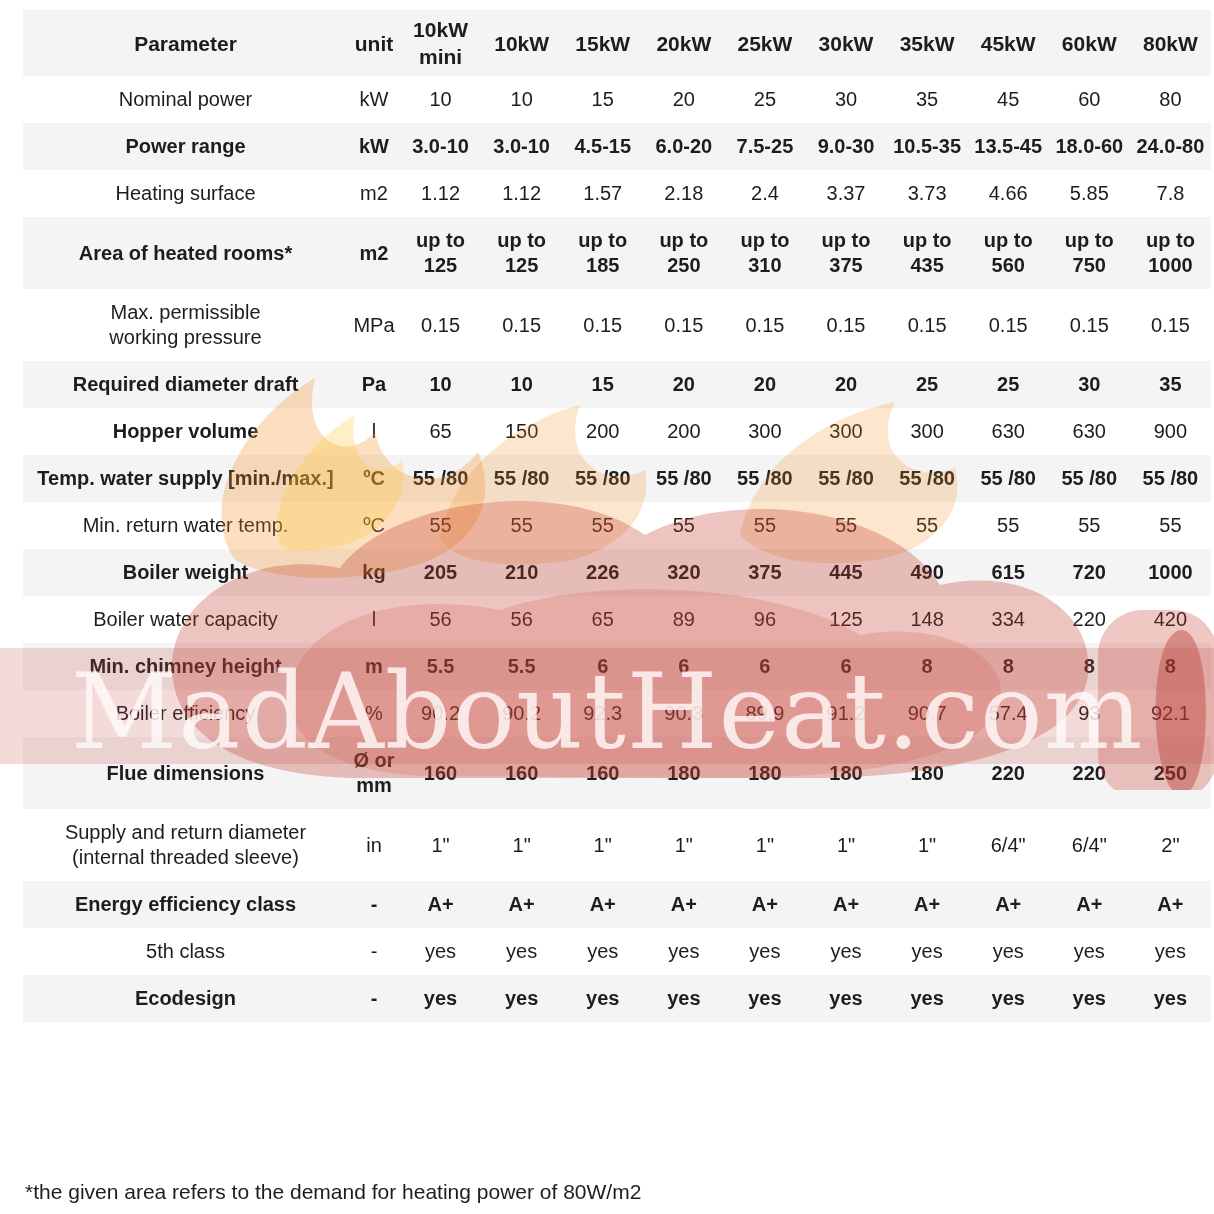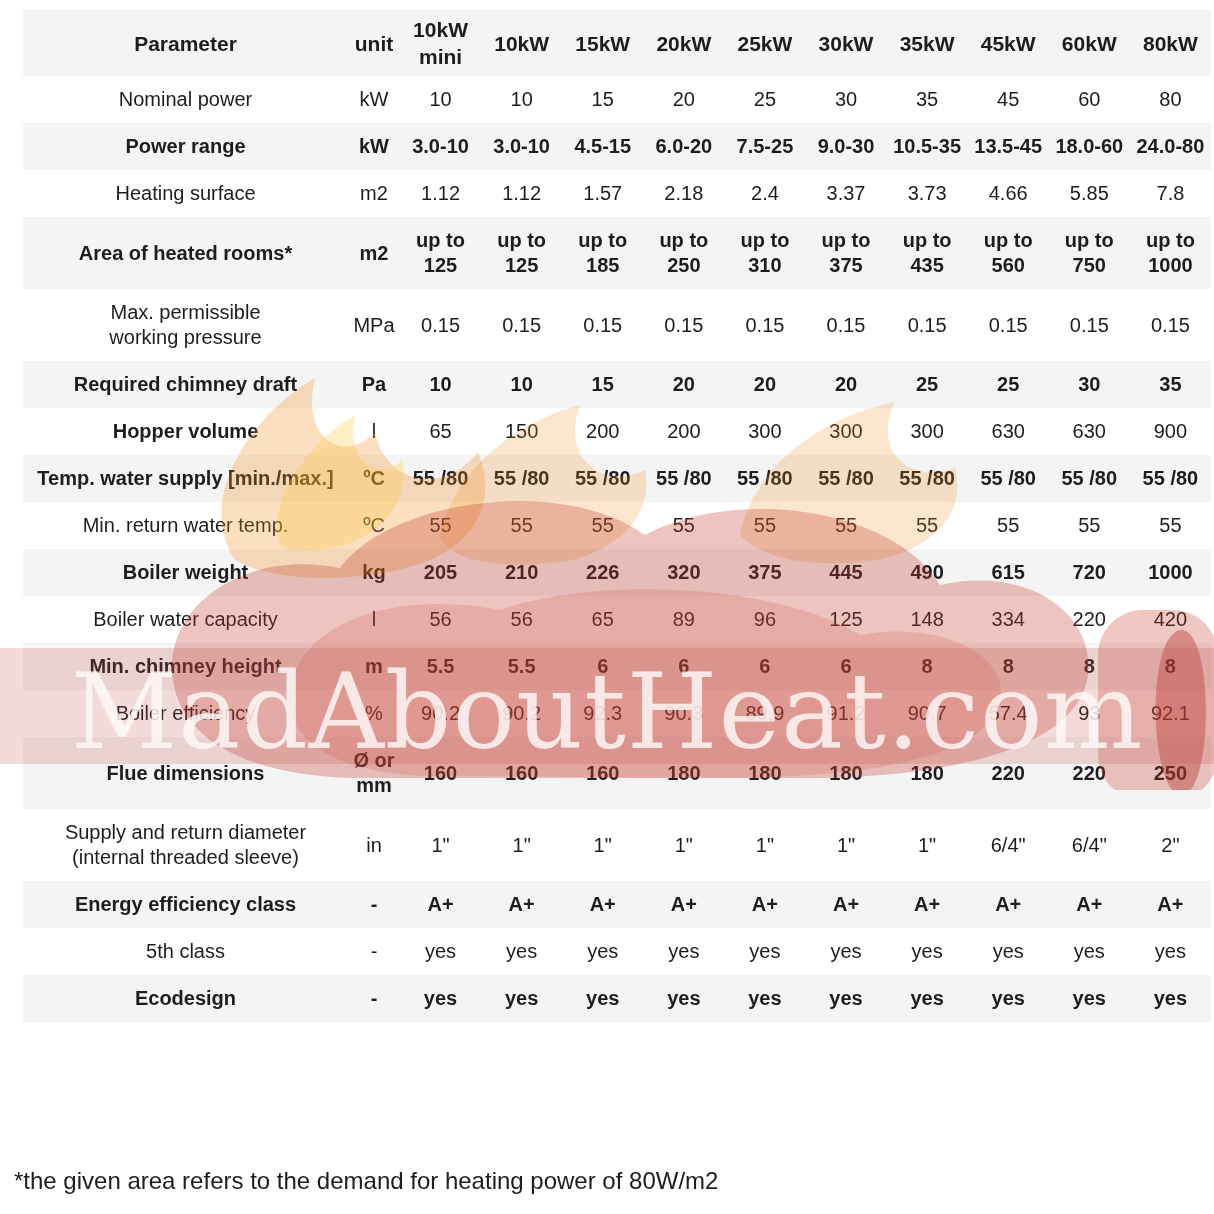--- a/index.html
+++ b/index.html
@@ -40,22 +40,22 @@
     background:var(--band,rgba(196,77,72,0.20));
     display:flex;align-items:flex-end;justify-content:center;
   }
   .wm-text{
     font-family:"DejaVu Serif",serif;
     font-size:104px;line-height:104px;
     color:rgba(255,250,249,0.82);
     letter-spacing:1px;white-space:nowrap;
   }
   .footnote{
-    position:absolute;left:14px;top:1168px;margin:0;
-    font-size:24px;line-height:26px;font-weight:400;
+    position:absolute;left:14px;top:1168px;margin:11px;
+    font-size:21px;line-height:26px;font-weight:400;
   }
 </style>
 </head>
 <body style="--shaded: #f4f4f4; --text: #1d1d1f; --band: rgba(196,77,72,0.20);">
 
 <table class="spec">
   <colgroup>
     <col class="param-col">
       <col class="unit-col">
     <col>
@@ -162,21 +162,21 @@
         <td>0.15</td>
         <td>0.15</td>
         <td>0.15</td>
         <td>0.15</td>
         <td>0.15</td>
         <td>0.15</td>
         <td>0.15</td>
         <td>0.15</td>
       </tr>
       <tr class="shaded">
-        <td>Required chimney draft</td>
+        <td>Required diameter draft</td>
         <td>Pa</td>
         <td>10</td>
         <td>10</td>
         <td>15</td>
         <td>20</td>
         <td>20</td>
         <td>20</td>
         <td>25</td>
         <td>25</td>
         <td>30</td>

